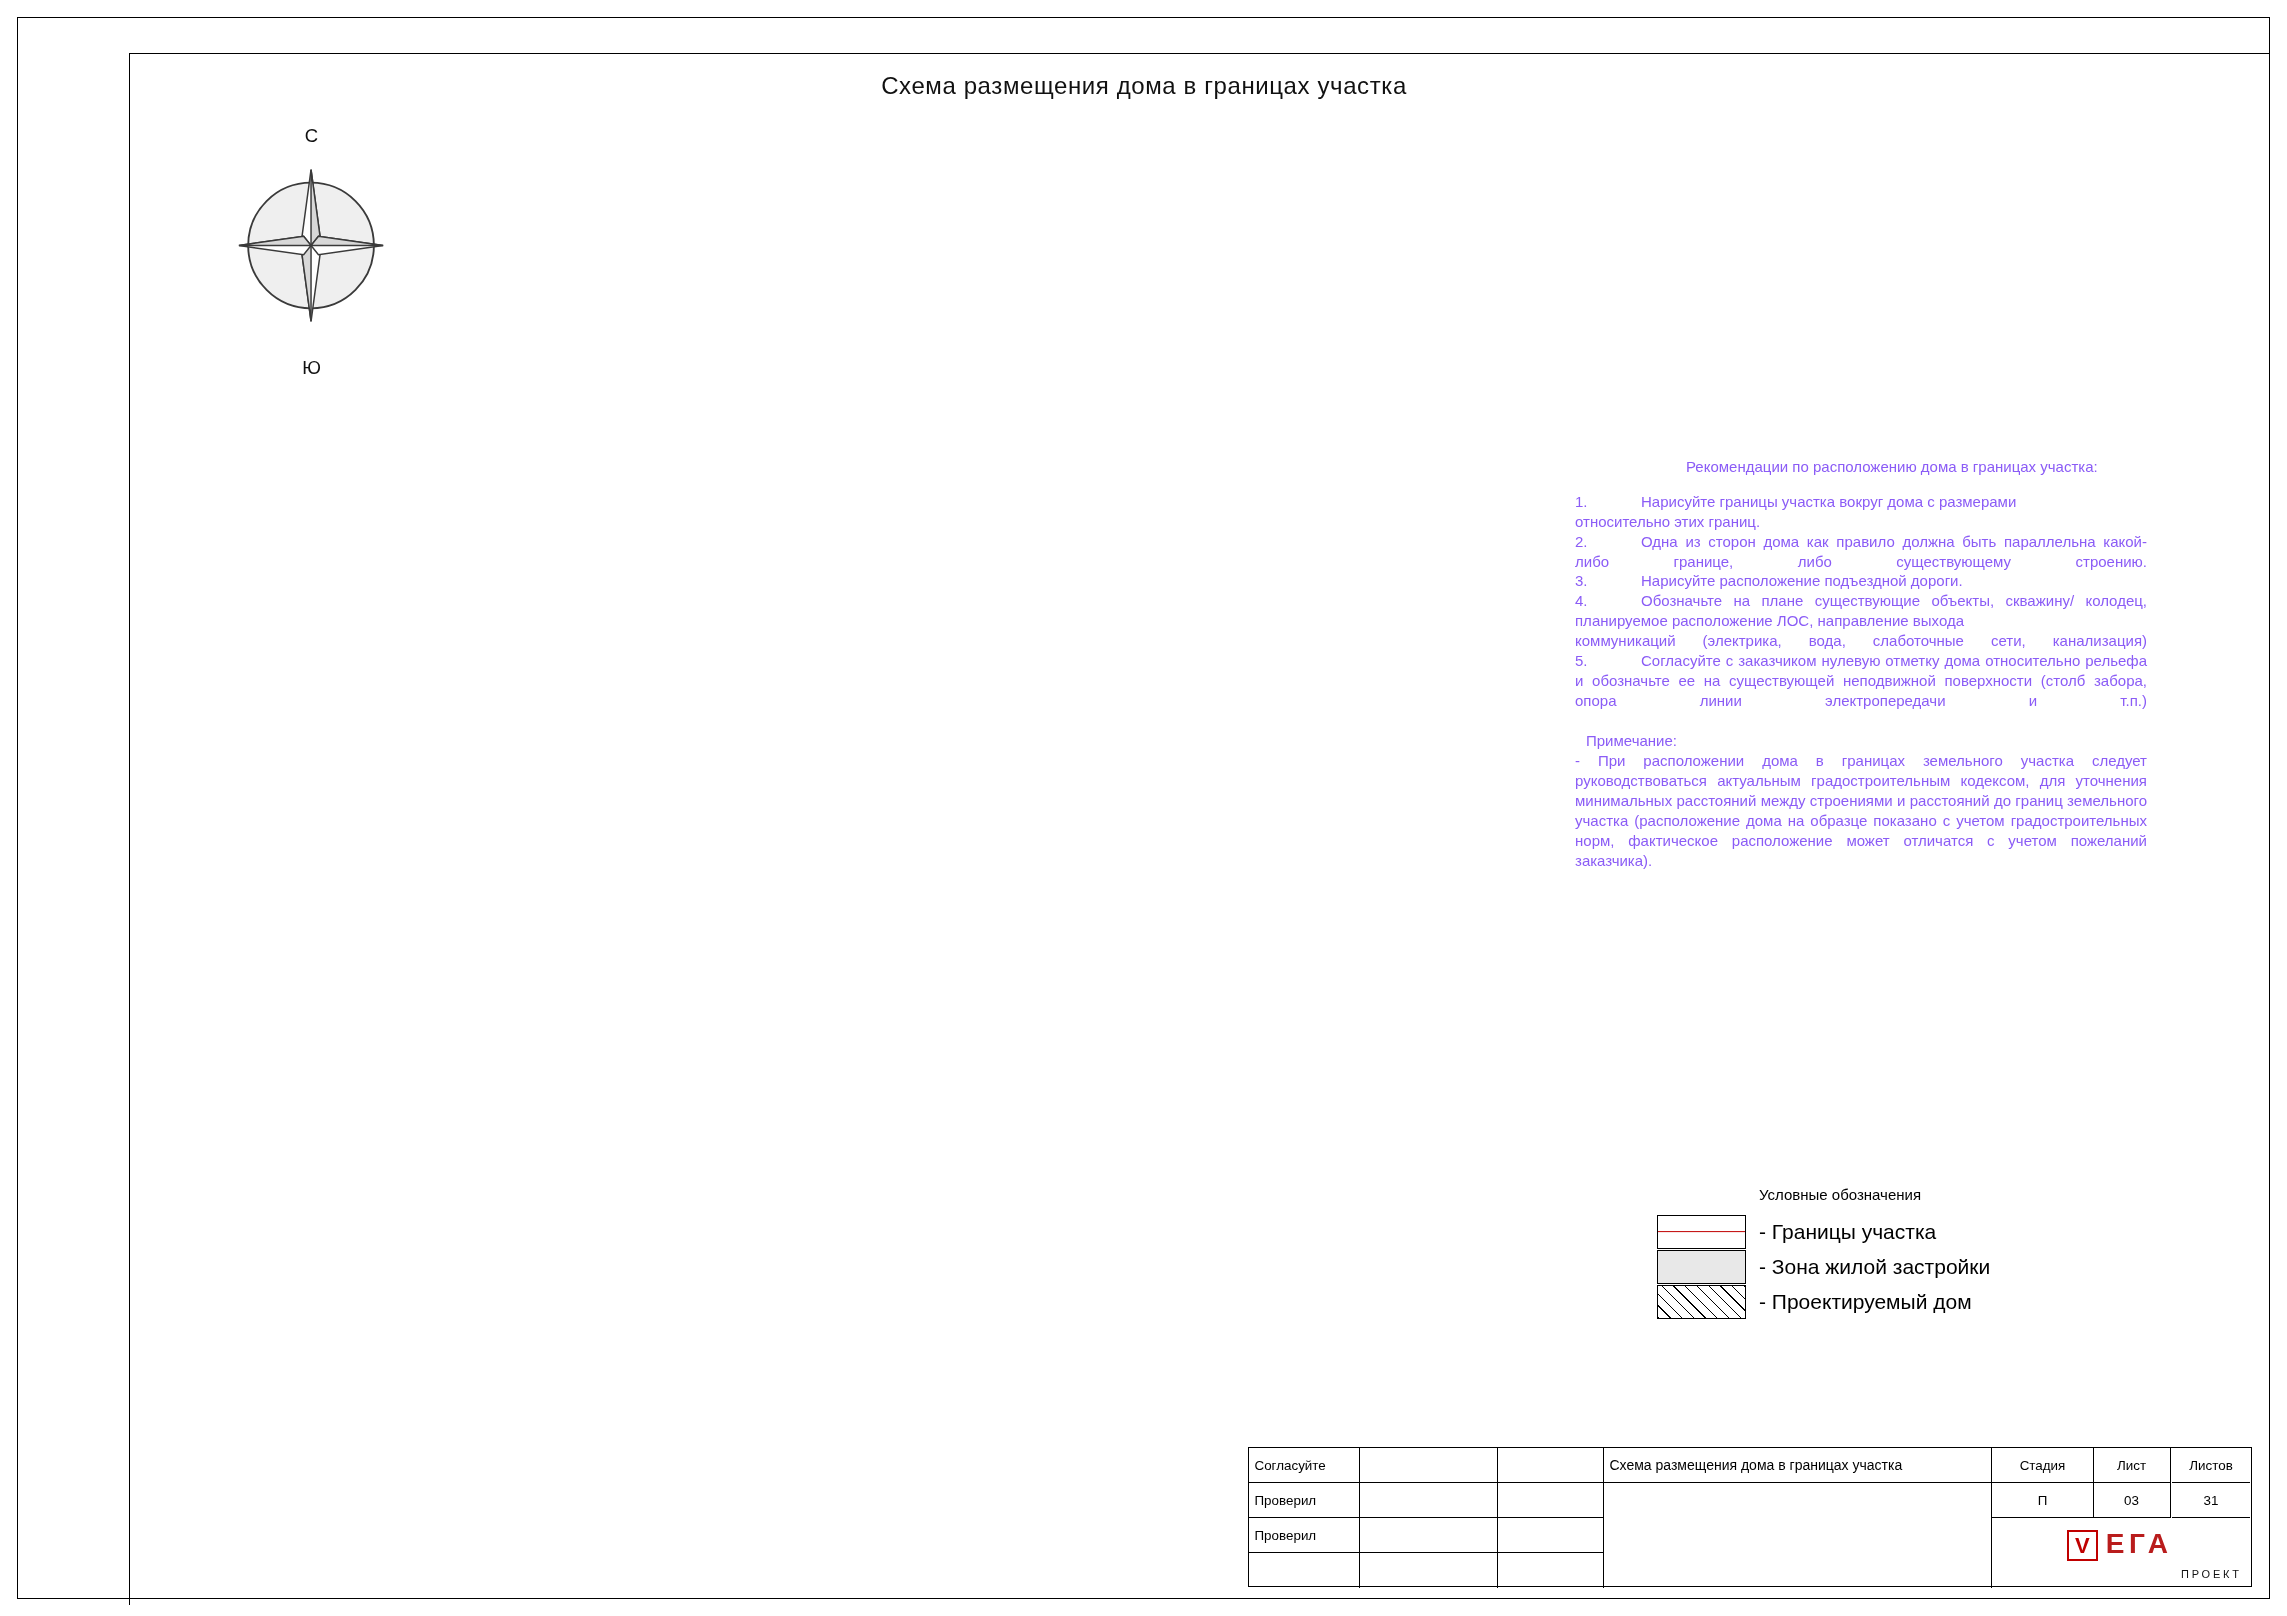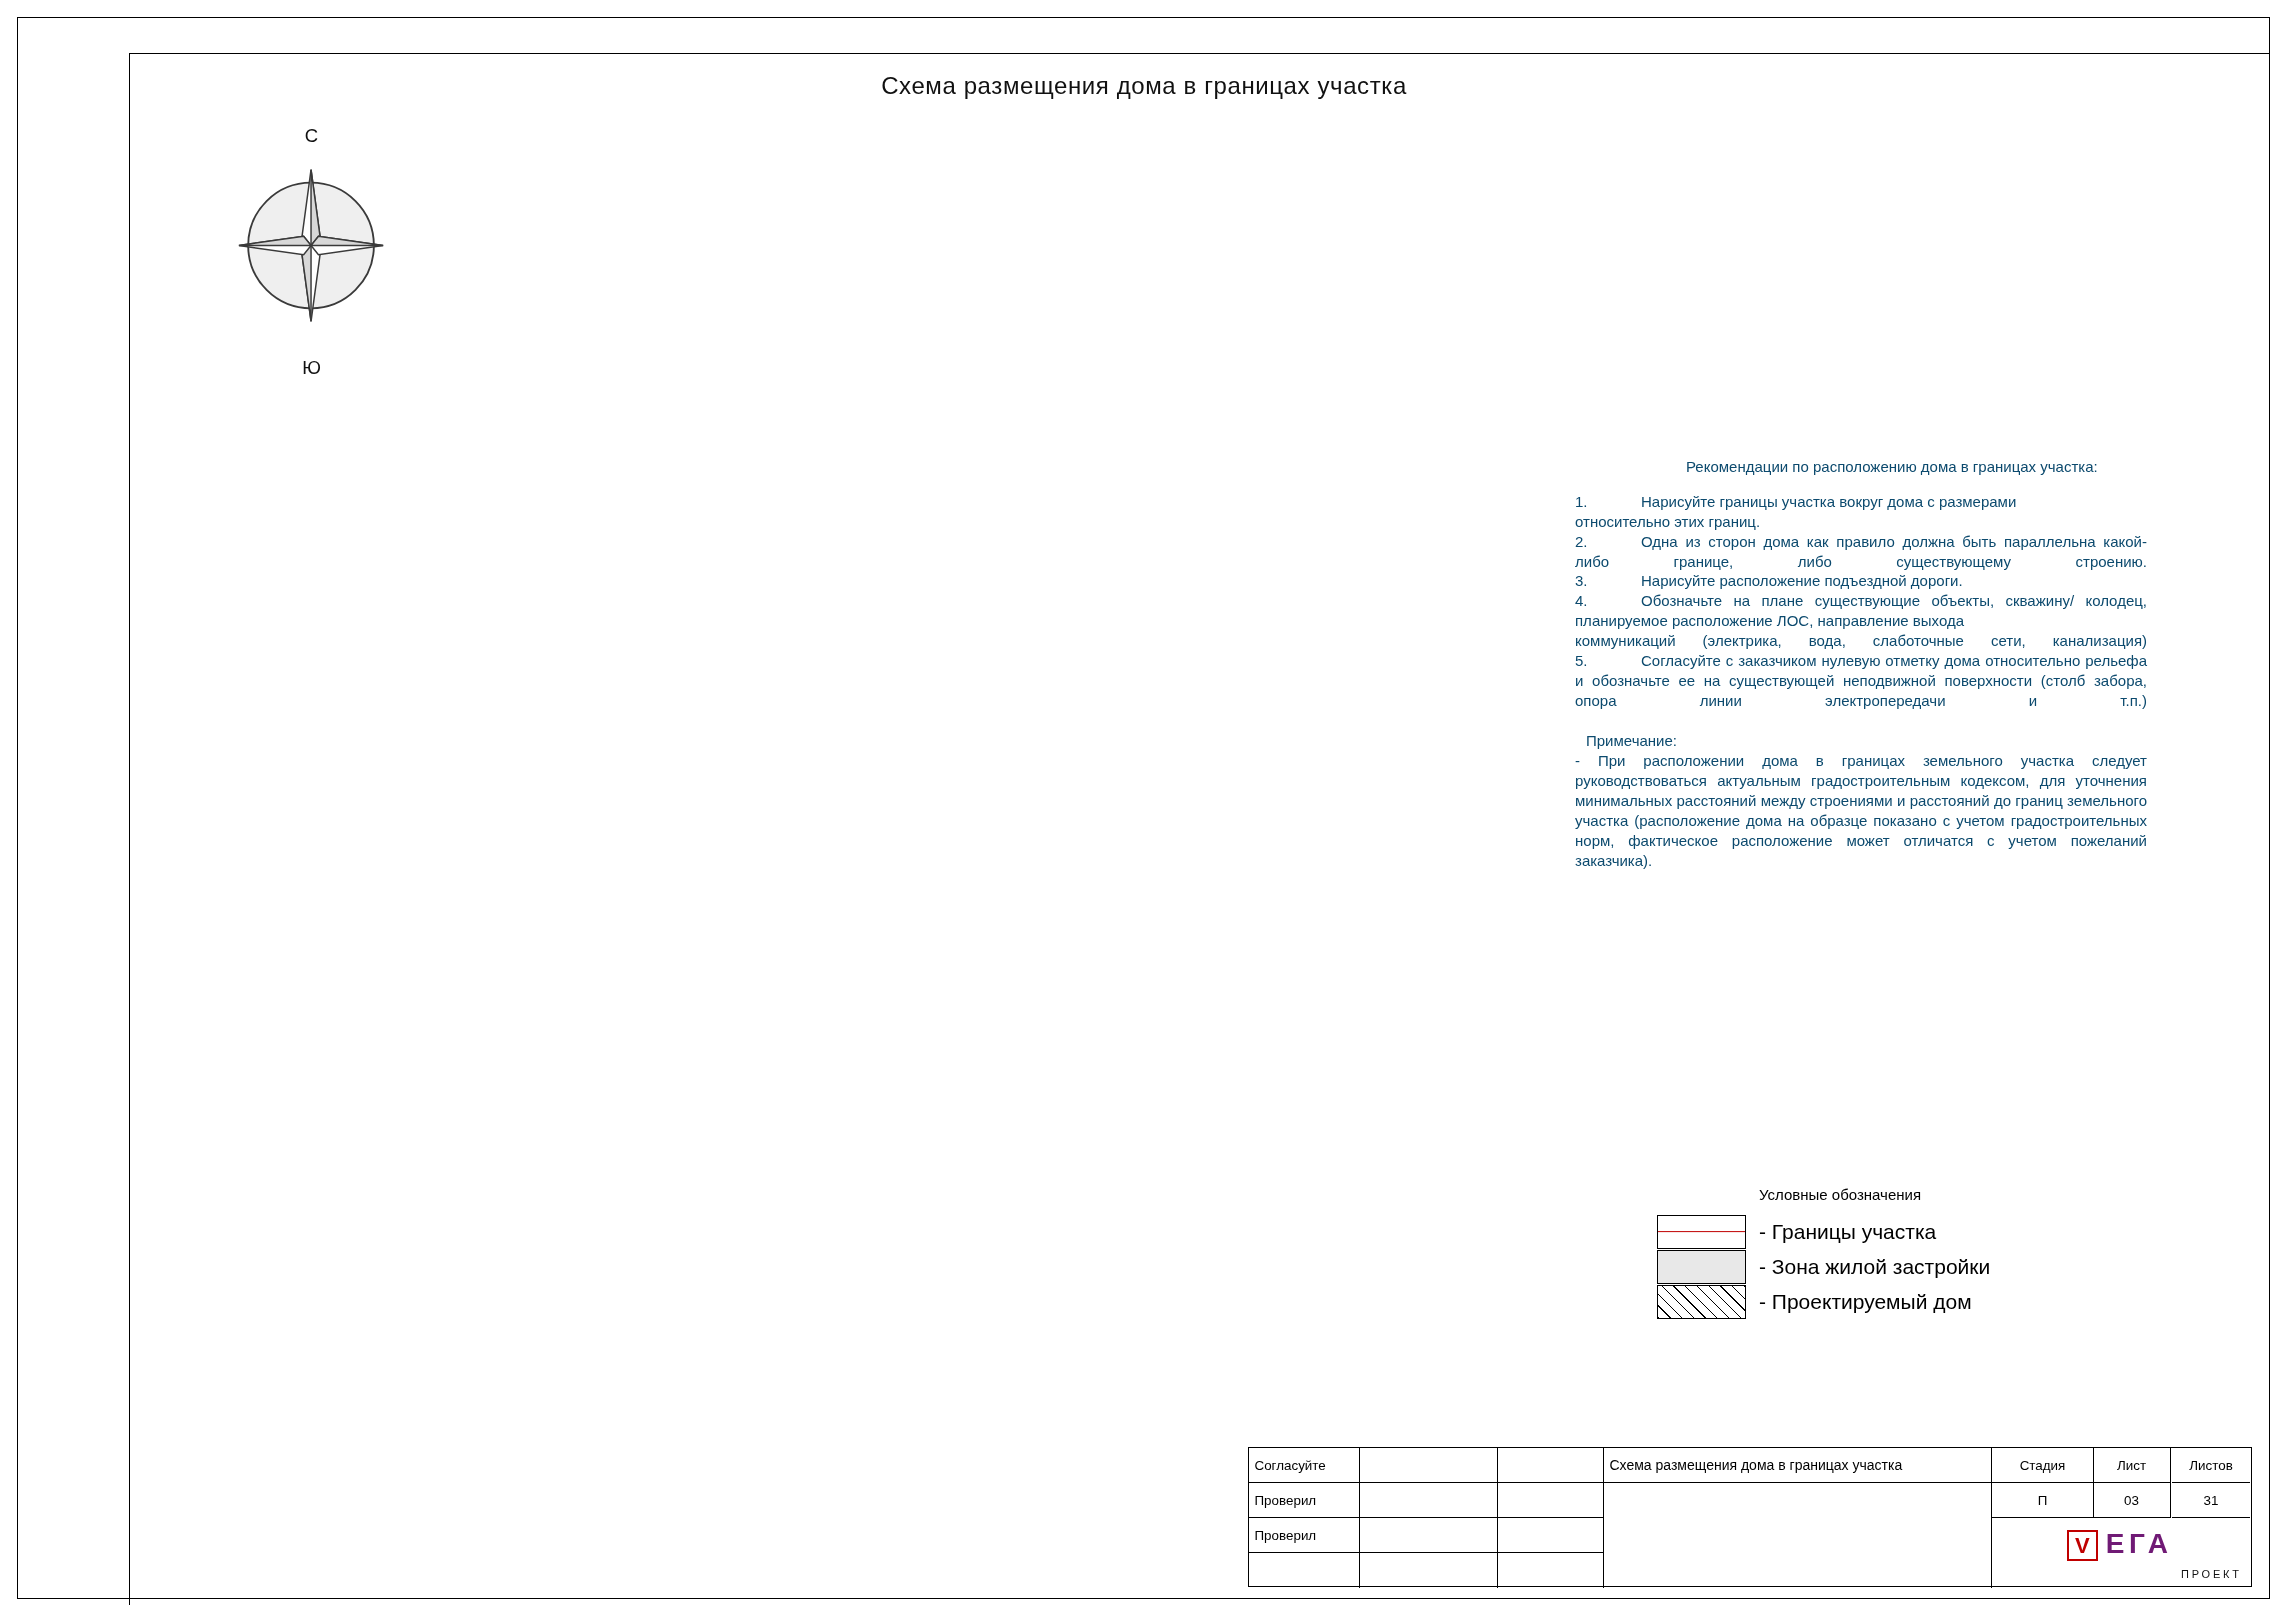--- a/index.html
+++ b/index.html
@@ -68,21 +68,21 @@
   }
 
   
   .recommend {
     position: absolute;
     left: 1575px;
     top: 457px;
     width: 572px;
     font-size: 15px;
     line-height: 1.33;
-    color: #0c4a6e;
+    color: #8b5cf6;
     text-align: justify;
   }
   .recommend .rec-head {
     text-indent: 111px;
   }
   .recommend .spacer { height: 14.8px; }
   .recommend .item { }
   .recommend .num-ind { display: inline-block; width: 66px; }
   .recommend .note-head { margin-top: 20px; text-indent: 11px; }
   .just { text-align: justify; text-align-last: left; }
@@ -195,21 +195,21 @@
     font-weight: bold;
     color: #c00000;
     line-height: 1;
   }
   .logo-text {
     position: absolute;
     left: 39px; top: 1.8px;
     font-size: 28px;
     font-weight: bold;
     letter-spacing: 4.6px;
-    color: #701a75;
+    color: #b91c1c;
   }
   .logo-sub {
     position: absolute;
     right: 0; bottom: -1.8px;
     font-size: 11px;
     letter-spacing: 2.8px;
     color: #111;
   }
 </style>
 </head>

